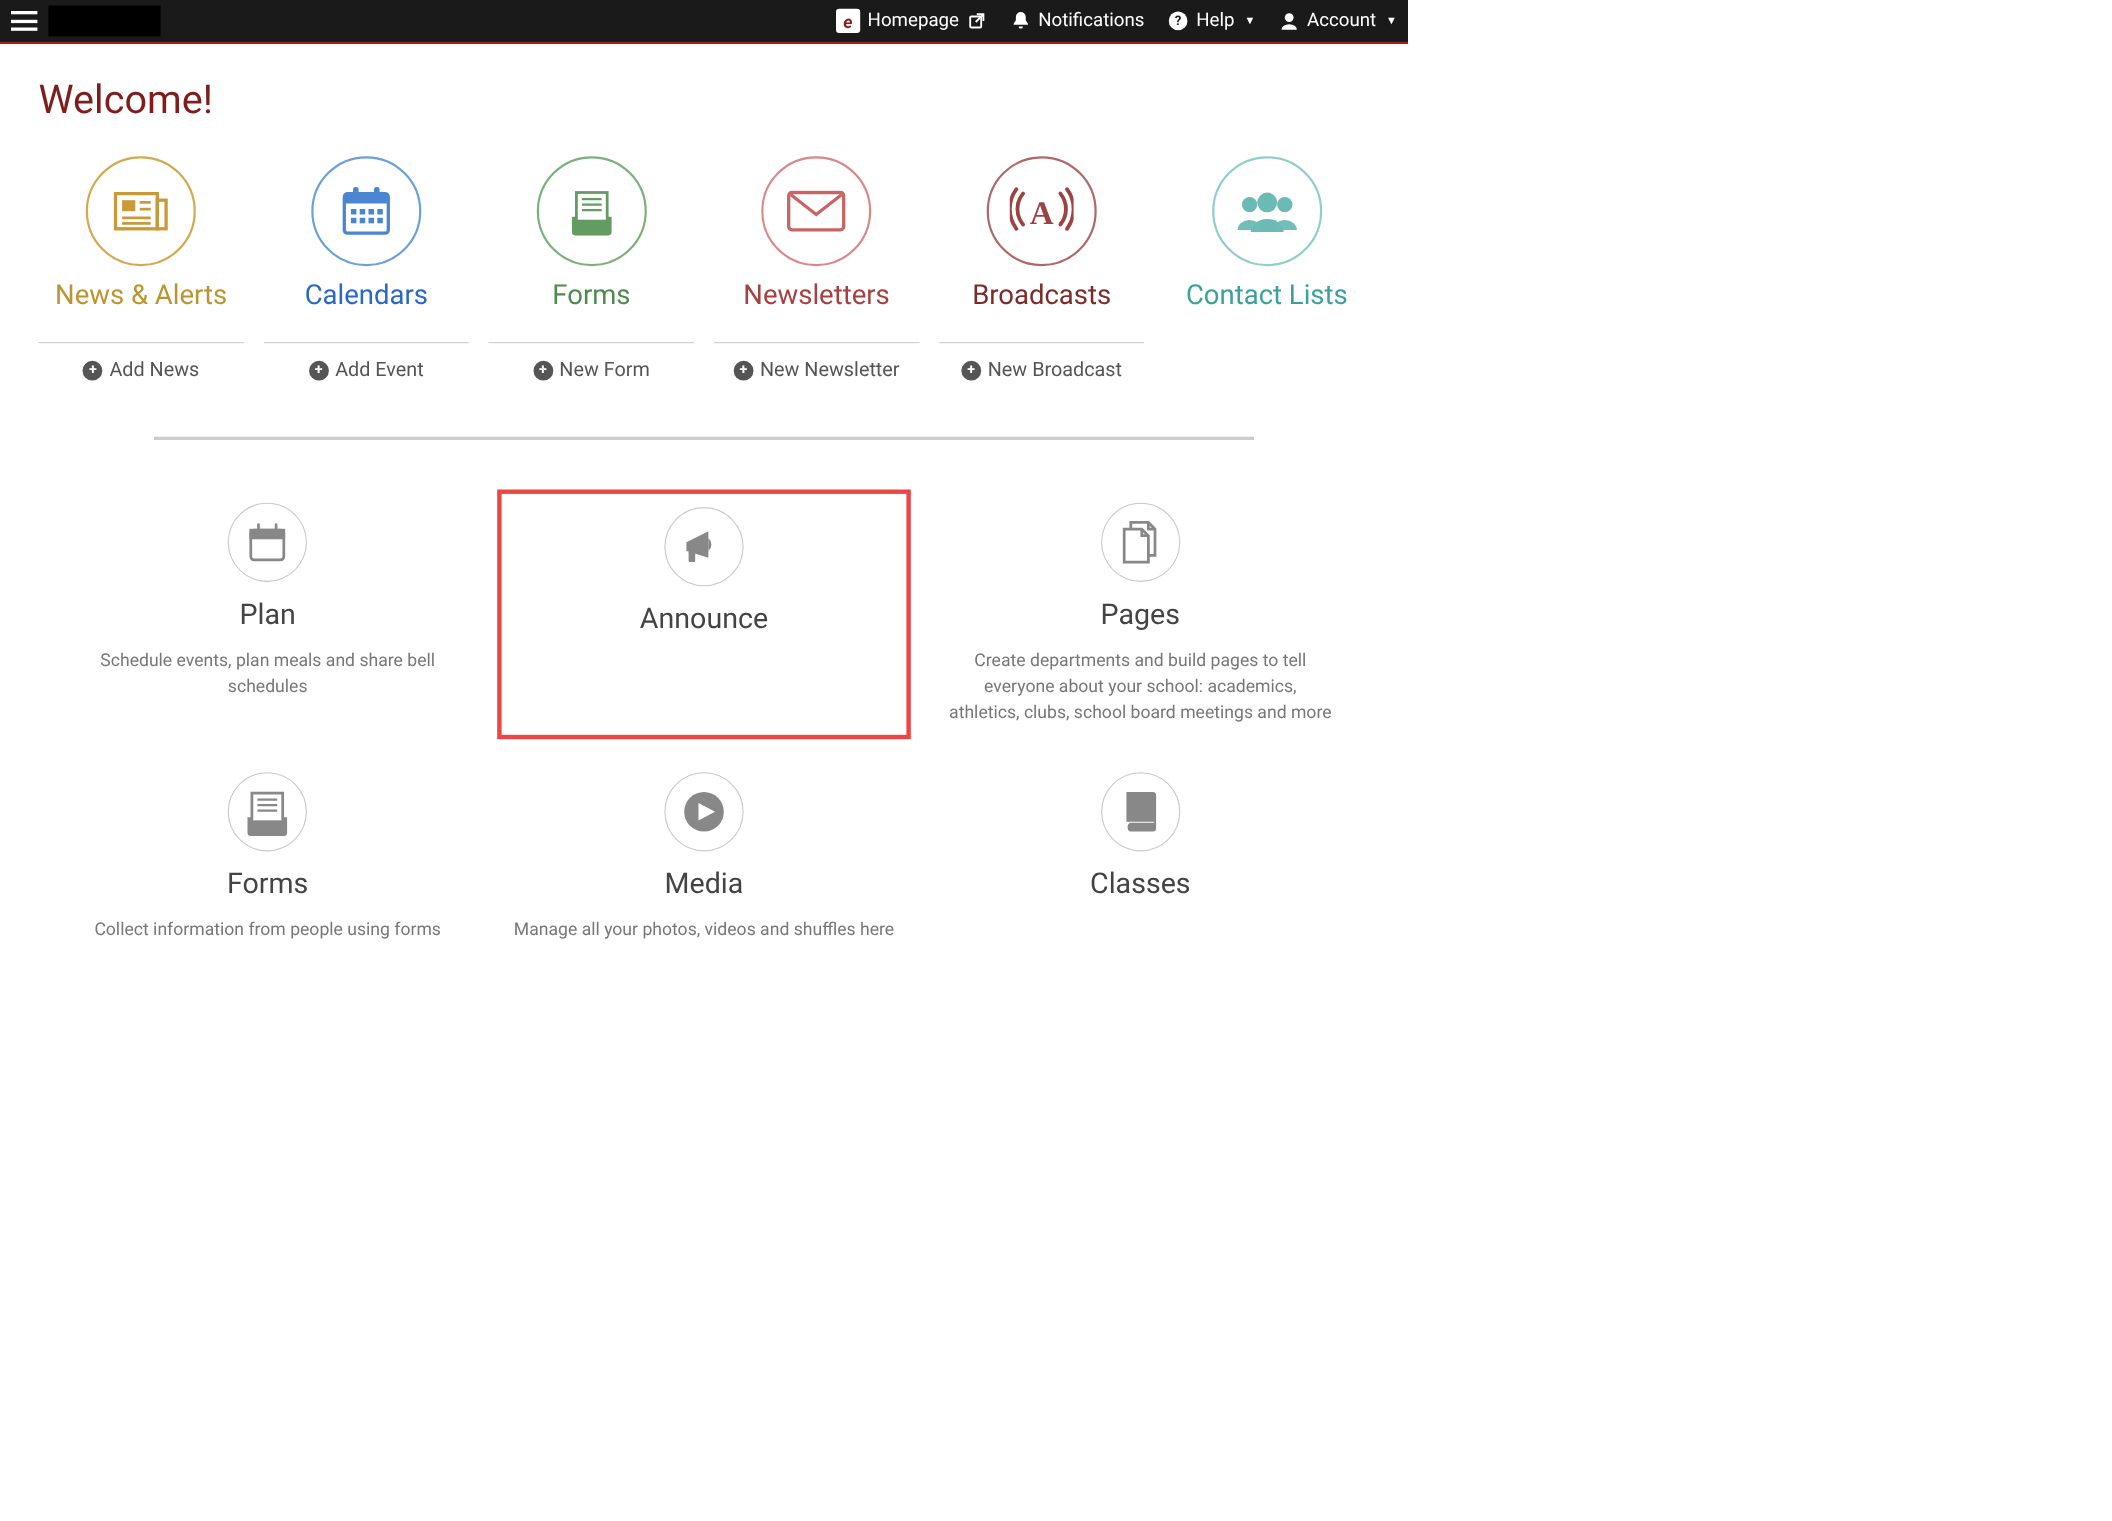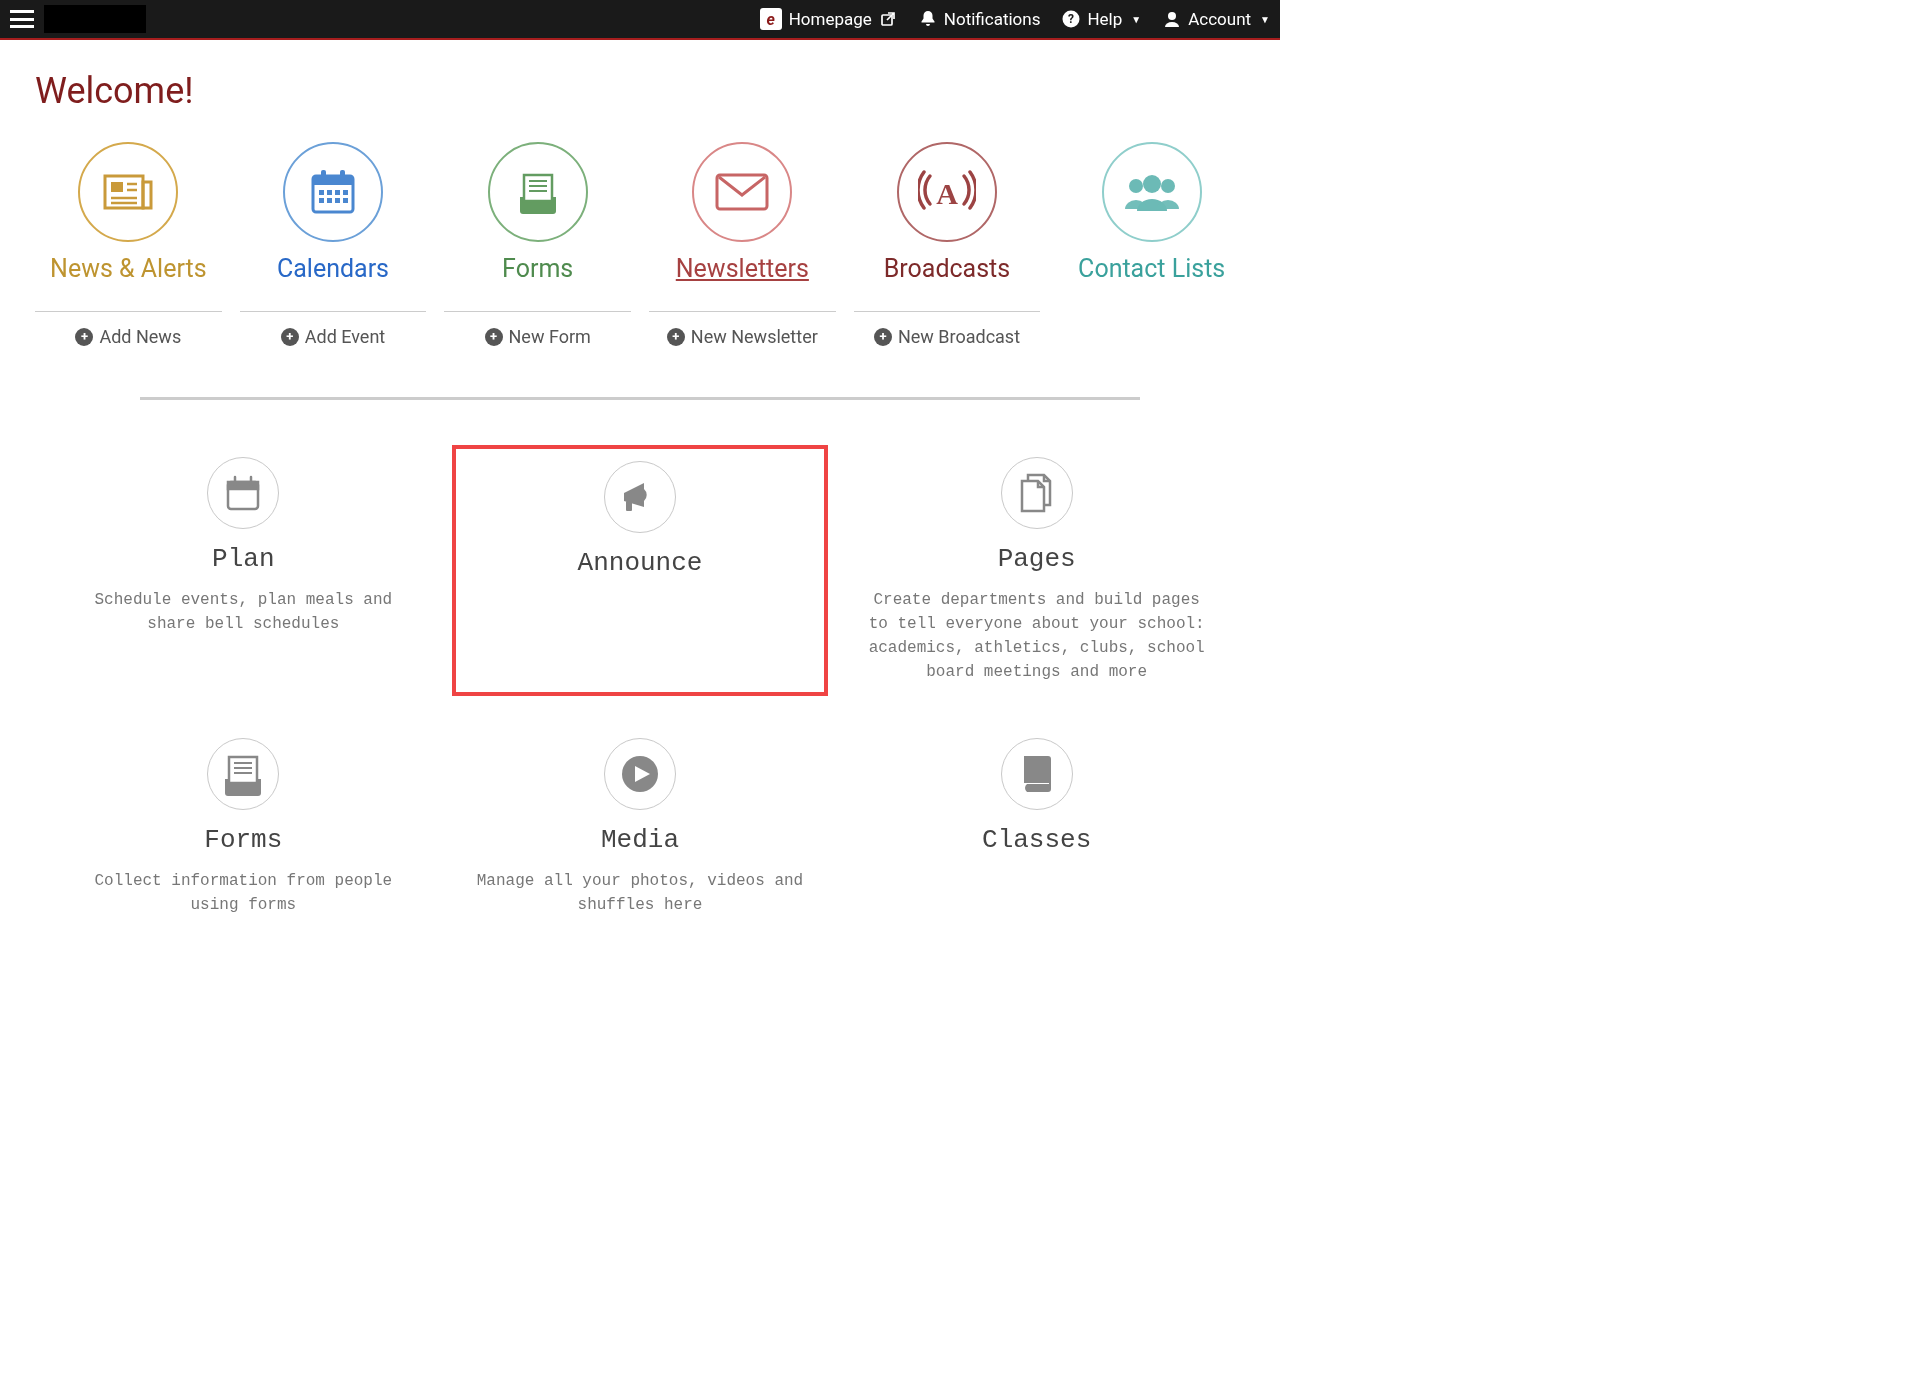--- a/index.html
+++ b/index.html
@@ -19,25 +19,25 @@
 .nav-grid { display: grid; grid-template-columns: repeat(6, 1fr); gap: 18px; }
 .nav-card { text-align: center; }
 .nav-circle { width: 100px; height: 100px; margin: 0 auto 12px; border-radius: 50%; border: 2px solid; display: flex; align-items: center; justify-content: center; }
 .nav-label { font-size: 25px; margin-bottom: 28px; cursor: pointer; }
 .nav-sep { height: 1px; background: #ccc; margin: 0 0 14px; }
 .nav-action { display: flex; align-items: center; justify-content: center; gap: 6px; font-size: 18px; color: #555; cursor: pointer; }
 .plus-circle { width: 18px; height: 18px; border-radius: 50%; background: #555; color: #fff; display: inline-flex; align-items: center; justify-content: center; font-size: 13px; font-weight: bold; flex-shrink: 0; }
 .c-gold { border-color: #d4a94c; } .t-gold { color: #be9430; }
 .c-blue { border-color: #6ba0d8; } .t-blue { color: #2868c7; }
 .c-green { border-color: #7cb07b; } .t-green { color: #4f8b4e; }
-.c-red { border-color: #d98787; } .t-red { color: #a64141; text-decoration: underline; }
+.c-red { border-color: #d98787; } .t-red { color: #a64141; }
 .c-maroon { border-color: #b06767; } .t-maroon { color: #7d2a2a; }
 .c-teal { border-color: #8fcecb; } .t-teal { color: #3aa19c; }
 .divider { height: 3px; background: #ccc; margin: 50px auto 45px; max-width: 1000px; }
-.feat-grid { display: grid; grid-template-columns: repeat(3, 1fr); gap: 30px 20px; max-width: 1170px; margin: 0 auto; font-family: Liberation Mono, monospace; }
+.feat-grid { display: grid; grid-template-columns: repeat(3, 1fr); gap: 18px 20px; max-width: 1170px; margin: 0 auto; }
 .feat-card { text-align: center; padding: 12px; }
 .feat-card.highlighted { border: 4px solid #ef4444; }
 .feat-circle { width: 72px; height: 72px; margin: 0 auto 15px; border-radius: 50%; border: 1px solid #c9c9c9; display: flex; align-items: center; justify-content: center; cursor: pointer; }
 .feat-title { font-size: 26px; color: #444; margin-bottom: 14px; cursor: pointer; }
 .feat-desc { font-size: 16px; color: #777; line-height: 1.5; max-width: 350px; margin: 0 auto; }
 svg { display: block; }
 </style>
 </head>
 <body>
 

